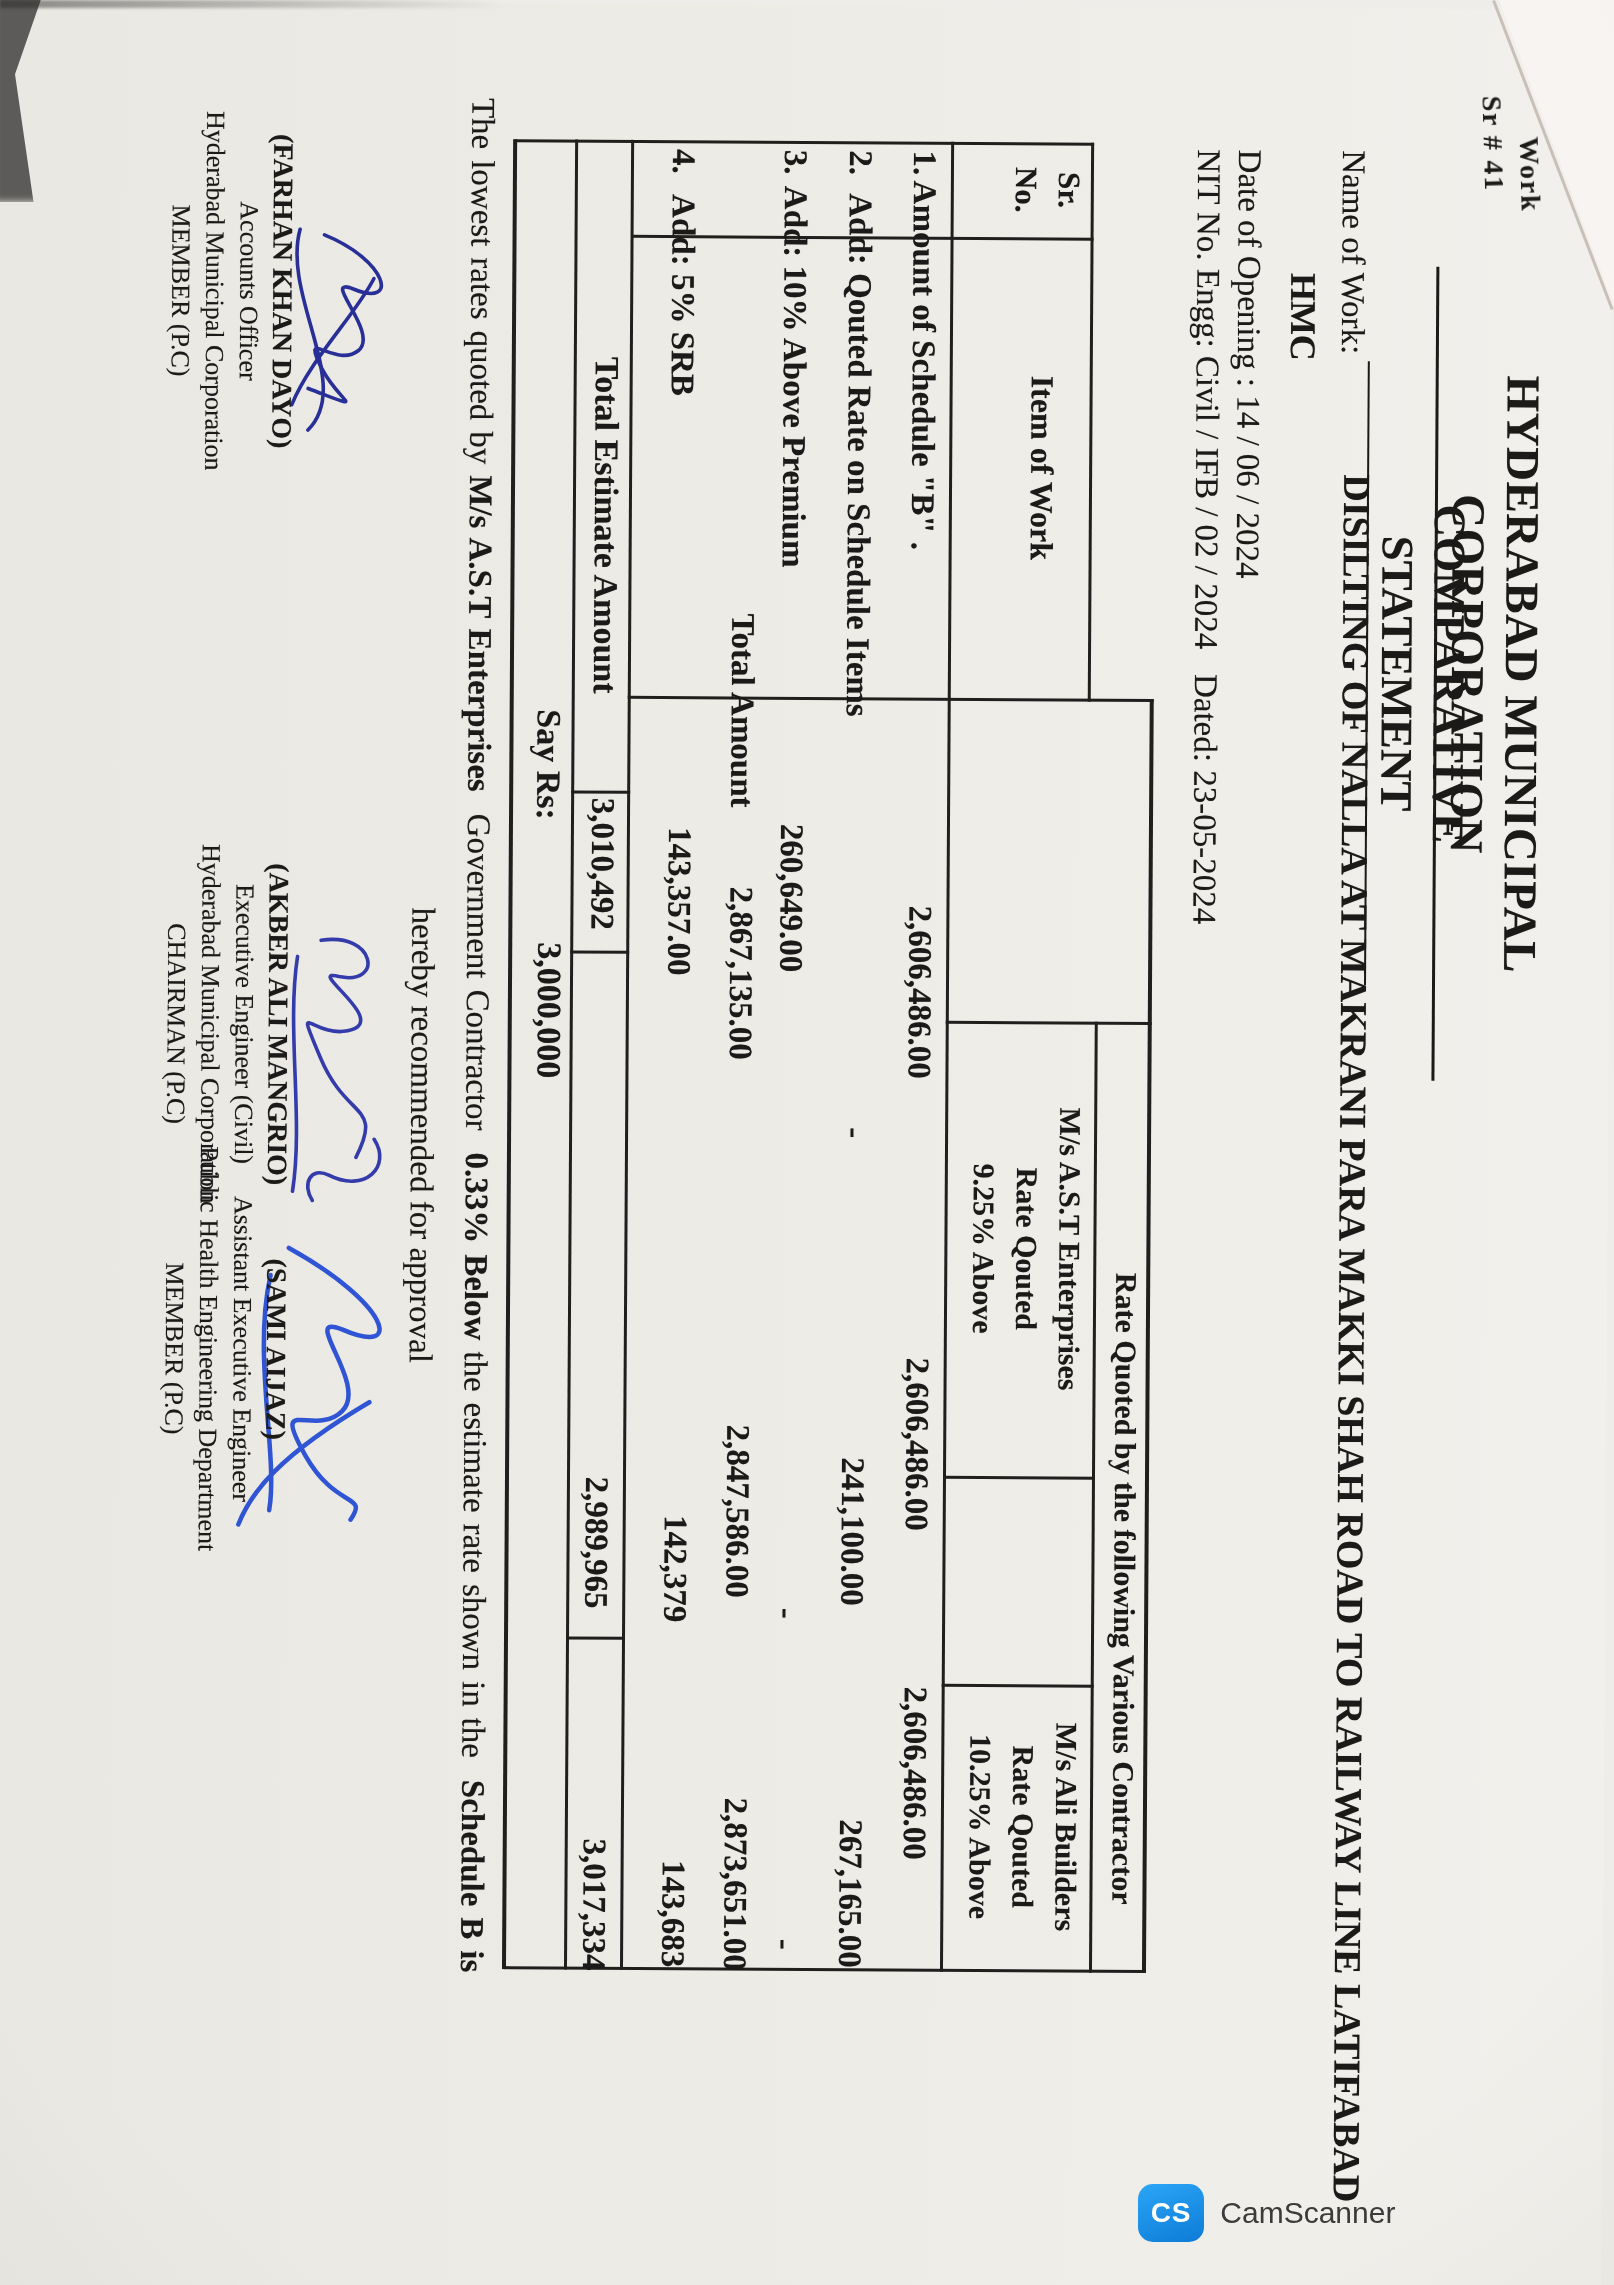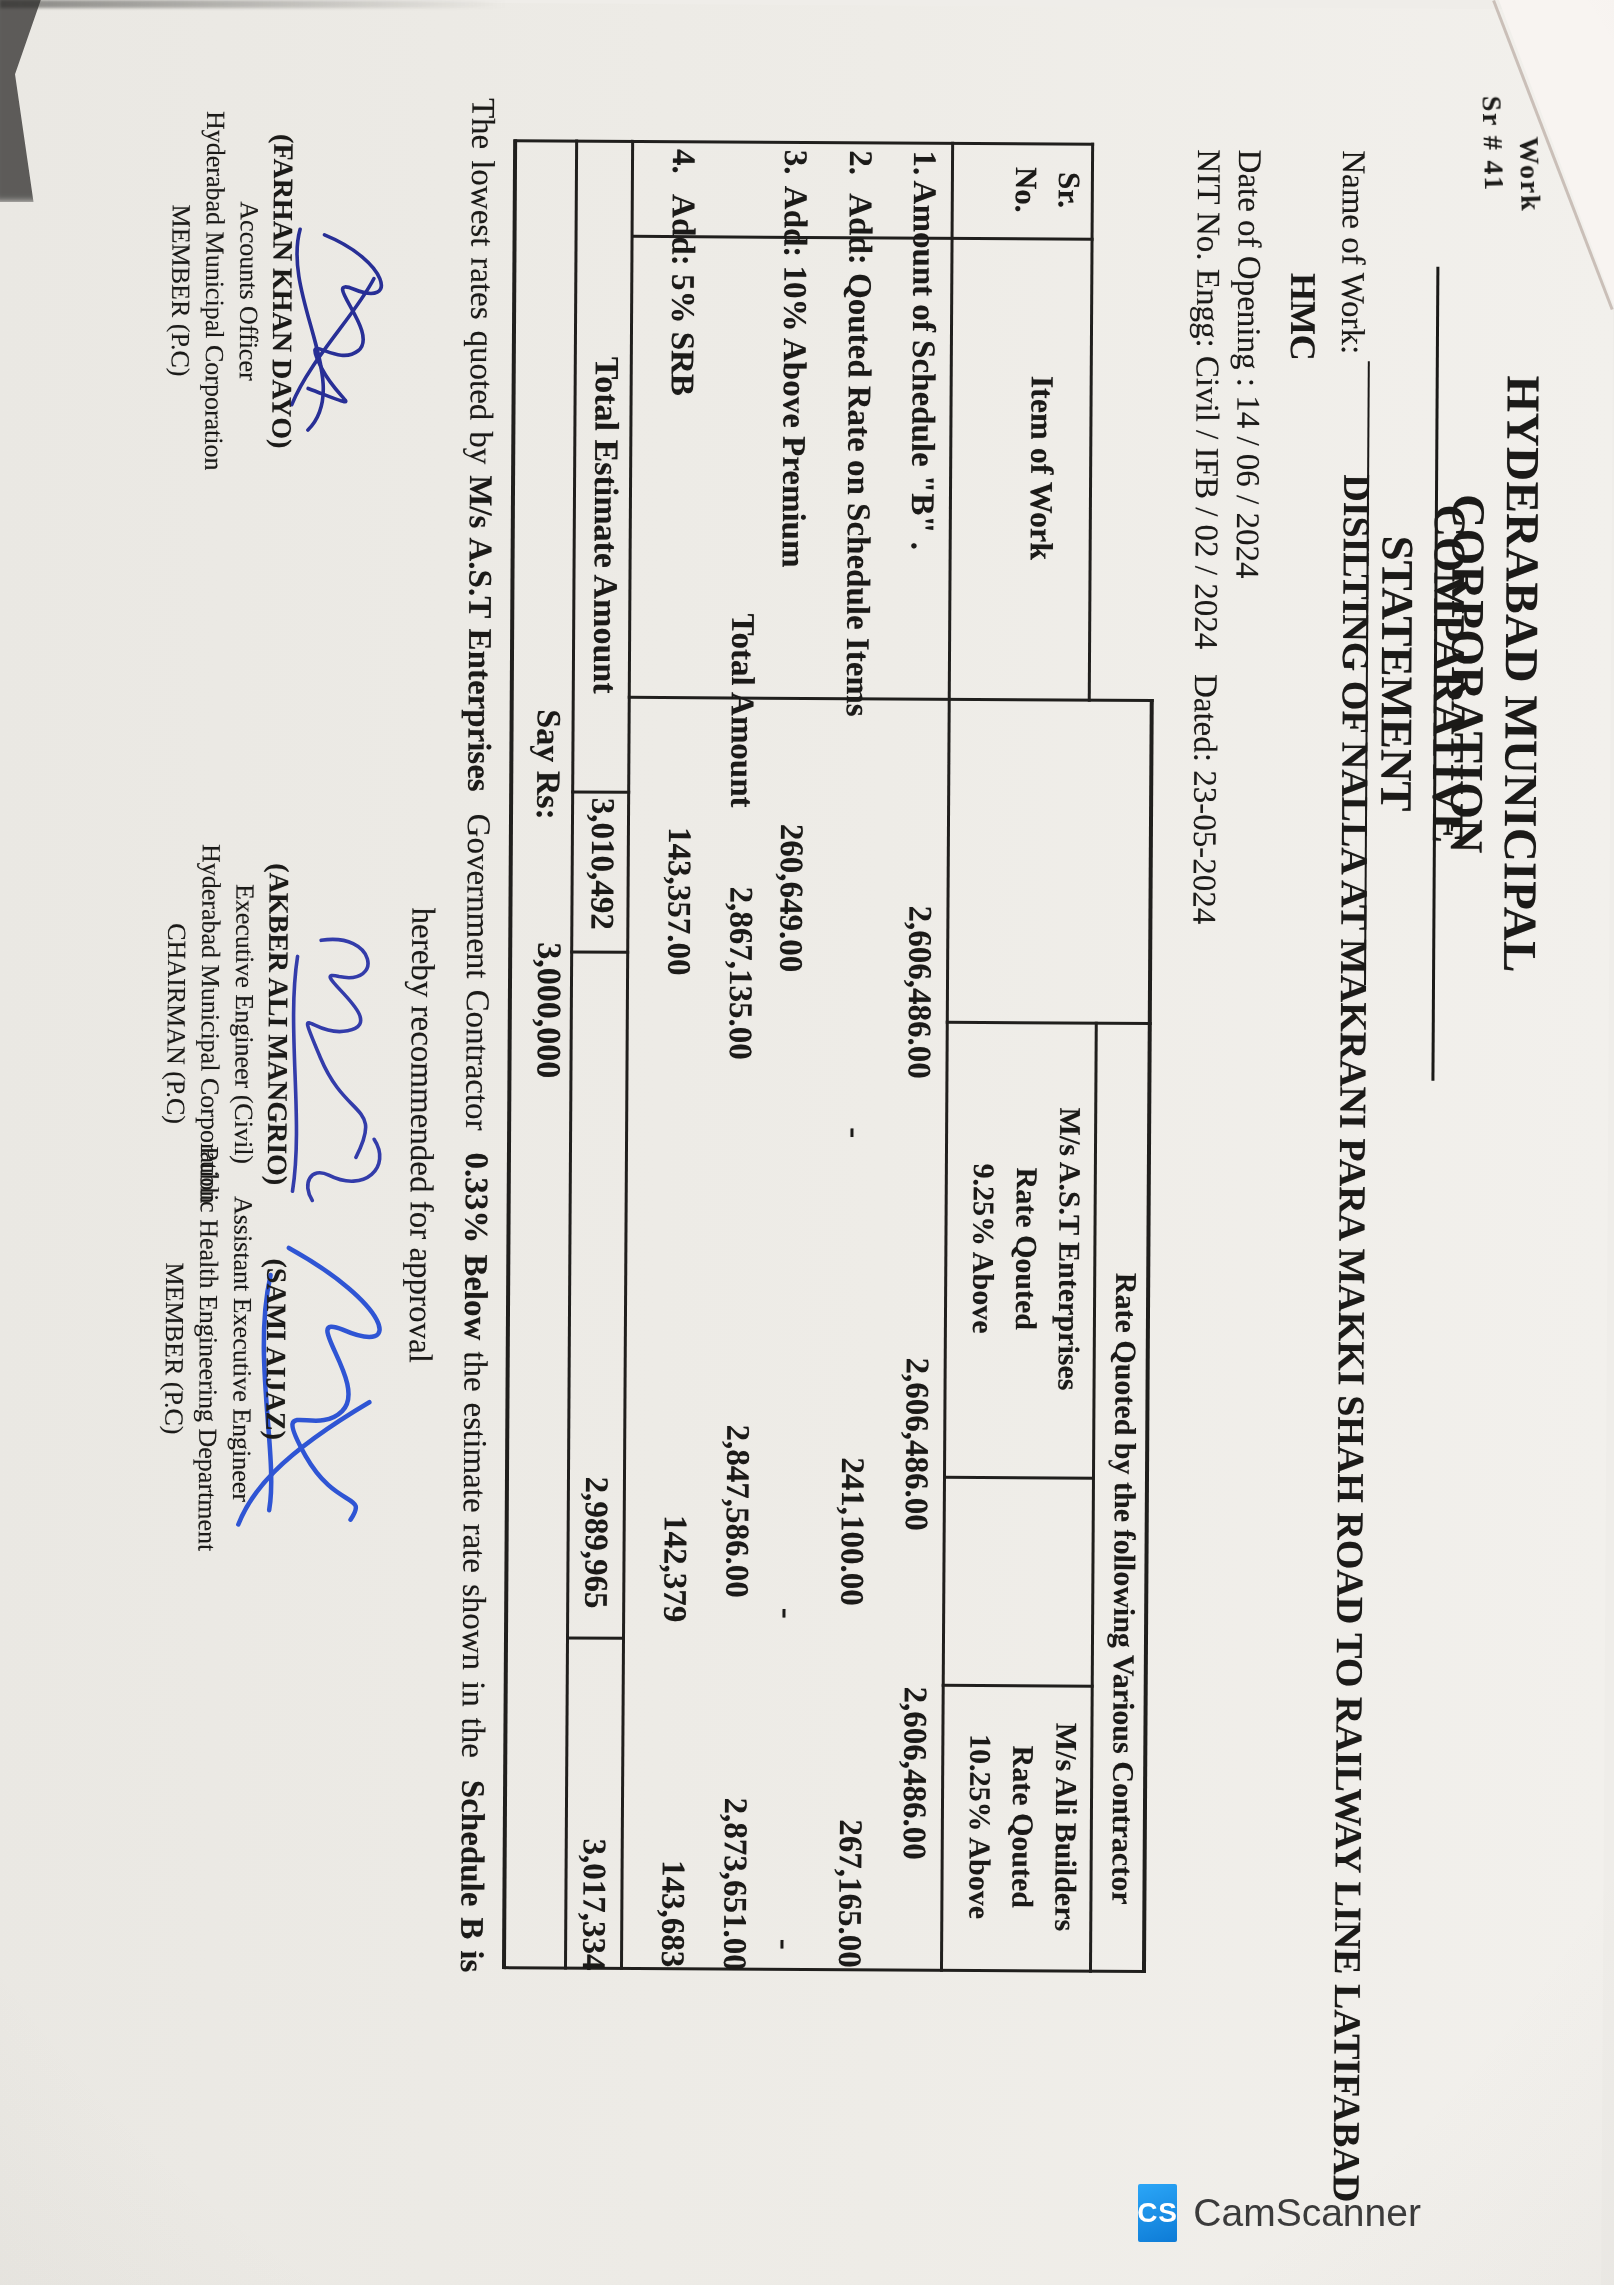--- a/index.html
+++ b/index.html
@@ -94,23 +94,23 @@
   #corner-blob{position:absolute;left:-7.2px;top:-11px;width:74px;height:213px;background:#2e2d2b;
      clip-path:polygon(0 0,70% 0,30% 40%,55% 100%,0 100%);filter:blur(3.6px);opacity:.75;}
   #top-streak{position:absolute;left:0;top:0;width:507px;height:8.1px;
      background:linear-gradient(90deg,rgba(40,40,38,.5),rgba(40,40,38,0));filter:blur(1.8px);}
   #vignette{position:absolute;inset:0;pointer-events:none;
      background:radial-gradient(120% 115% at 48% 42%,rgba(255,255,255,0) 55%,rgba(95,88,78,.15) 100%);}
 
   
   #watermark{position:absolute;left:1138px;top:2184px;display:flex;align-items:center;
      font-family:"Liberation Sans","DejaVu Sans",sans-serif;}
-  #cs-icon{width:39px;height:58px;border-radius:2px;display:flex;align-items:center;justify-content:center;
+  #cs-icon{width:66px;height:58px;border-radius:15px;display:flex;align-items:center;justify-content:center;
      background:linear-gradient(160deg,#2ba6f7,#0d7bd6);color:#fff;font-size:28px;font-weight:700;letter-spacing:0.9px;}
-  #cs-text{margin-left:16.3px;font-size:39px;font-weight:500;color:#3b3b3b;}
+  #cs-text{margin-left:16.3px;font-size:30px;font-weight:500;color:#3b3b3b;}
 </style>
 </head>
 <body>
 
 <div id="viewport">
 
   <div id="sheet">
 
     <div id="corner-note" class="abs">
       <div class="l1">Work</div>

